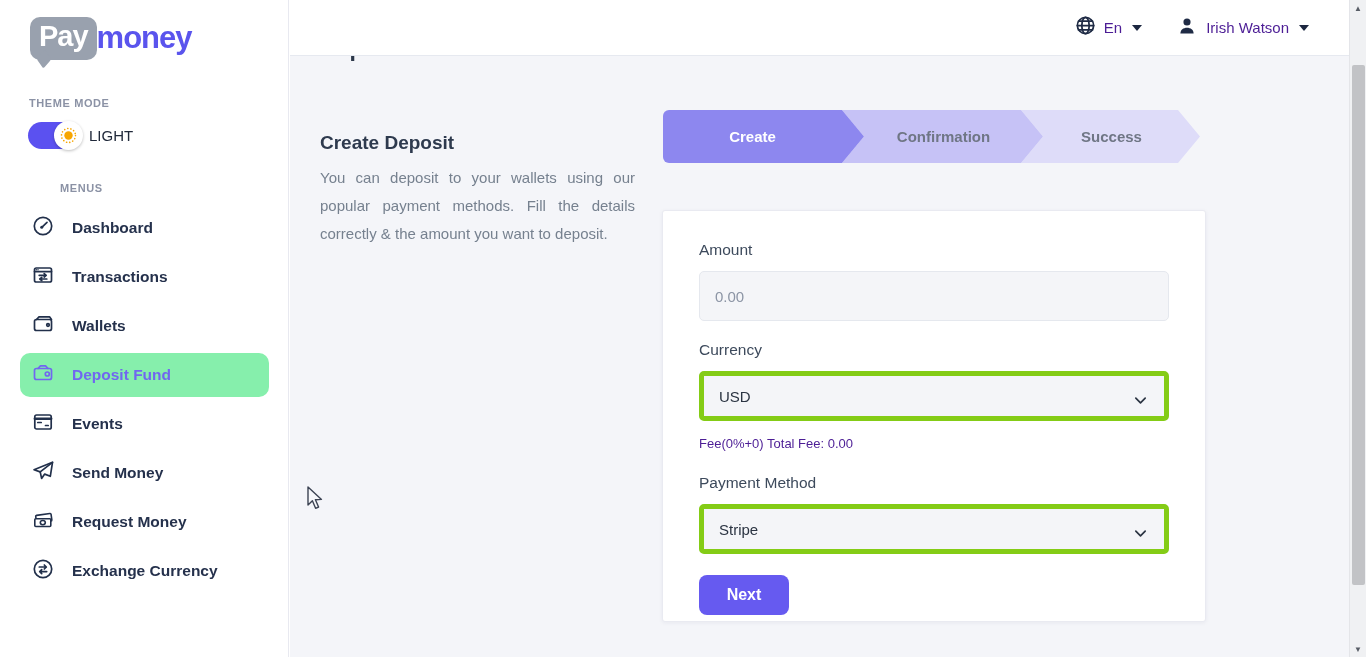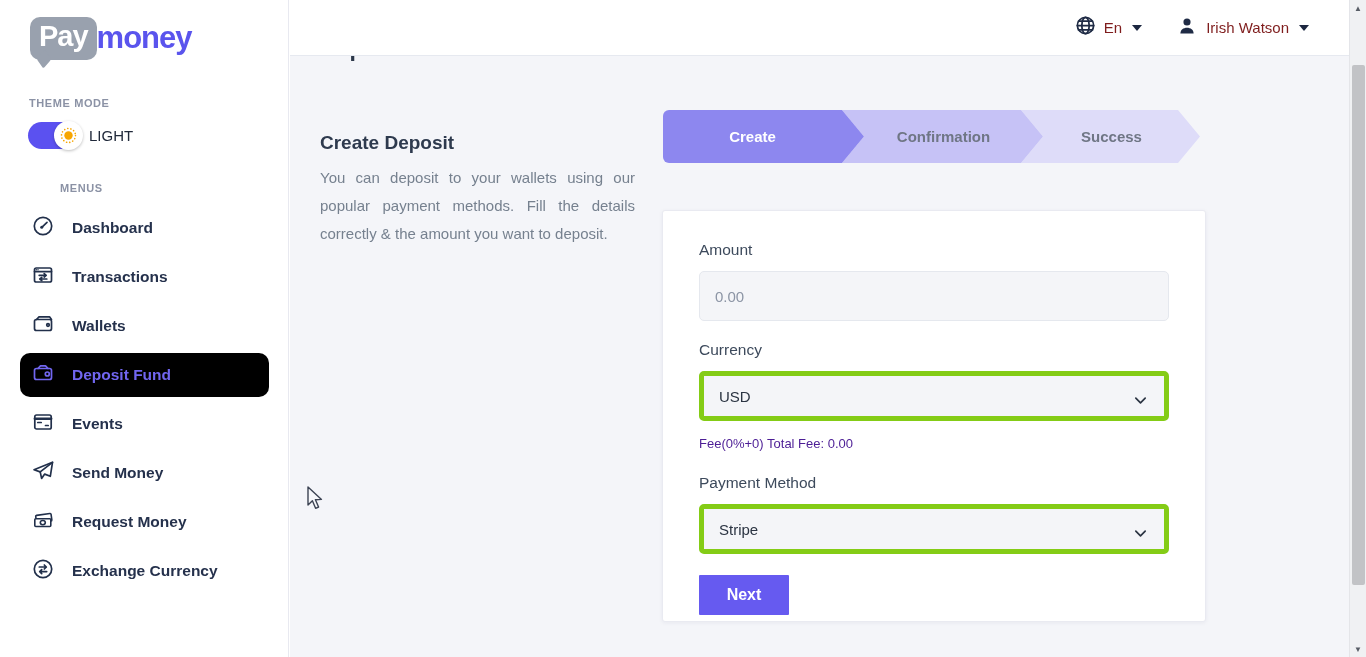--- a/index.html
+++ b/index.html
@@ -18,27 +18,27 @@
   .menus-label { top:182px;padding-left:31px; }
   .toggle-row { position:absolute; left:28px; top:122px; display:flex; align-items:center; }
   .toggle { position:relative; width:54px; height:27px; background:#5b51f0; border-radius:14px; cursor:pointer; }
   .toggle-knob { position:absolute; right:-1px; top:-1px; width:29px; height:29px; background:#ffffff; border-radius:50%; box-shadow:0 1px 3px rgba(0,0,0,.25); display:flex; align-items:center; justify-content:center; }
   .toggle-text { margin-left:7px; font-size:15px; color:#20293a; }
 
   .menu { position:absolute; left:0; top:201px; width:289px; }
   .menu-item { display:flex; align-items:center; gap:17px; height:44px; margin:5px 20px; padding:0 11px; border-radius:10px; cursor:pointer; }
   .menu-item .mi-label { font-size:15.5px; font-weight:600; color:#25314c; }
   .menu-item svg { flex:0 0 auto; }
-  .menu-item.active { background:#000000; }
+  .menu-item.active { background:#86efac; }
   .menu-item.active .mi-label { color:#7166f0; }
 
   
   .header { position:absolute; left:290px; top:0; width:1059px; height:56px; background:#ffffff; border-bottom:1px solid #e6e9f0; display:flex; align-items:center; justify-content:flex-end; padding-right:40px; gap:34px; z-index:4; }
   .hdr-group { display:flex; align-items:center; gap:8px; cursor:pointer; }
-  .hdr-text { font-size:15px; color:#7f1d1d; }
+  .hdr-text { font-size:15px; color:#4c1d95; }
   .caret { width:0; height:0; border-left:5px solid transparent; border-right:5px solid transparent; border-top:6px solid #1c2740; margin-left:2px; }
 
   
   .content { position:absolute; left:290px; top:56px; width:1059px; height:601px; background:#f4f5f9; overflow:hidden; z-index:3; }
   .clipped-title { position:absolute; left:30px; top:-20px; font-size:23px; line-height:25px; font-weight:700; color:#2c3749; }
   .section-title { position:absolute; left:30px; top:76px; font-size:19px; font-weight:700; color:#2e3a4e; }
   .section-desc { position:absolute; left:30px; top:108px; width:315px; font-size:15px; line-height:28px; color:#76818f; text-align:justify; }
 
   
   .stepper { position:absolute; left:373px; top:54px; width:537px; height:53px; }
@@ -52,21 +52,21 @@
 
   
   .card { position:absolute; left:372px; top:154px; width:544px; height:412px; background:#ffffff; border:1px solid #e9eaf1; border-radius:3px; box-shadow:0 1px 4px rgba(40,40,90,.06); padding:30px 36px; }
   .f-label { font-size:15.5px; color:#3d4a5c; margin-bottom:12px; }
   .f-input { width:100%; height:50px; background:#f4f5f8; border:1px solid #e5e8ee; border-radius:5px; padding:0 15px; font-size:15px; font-family:inherit; color:#333; outline:none; }
   .f-input::placeholder { color:#8c95a5; opacity:1; }
   .f-select { position:relative; width:100%; height:50px; background:#f4f5f8; border:5px solid #84cc16; border-radius:5px; display:flex; align-items:center; padding:0 15px; font-size:15px; color:#2b3442; cursor:pointer; }
   .f-select .chev { position:absolute; right:16px; top:17px; }
   .fee-note { font-size:13px; color:#4c1d95; margin-top:15px; }
   .mt20 { margin-top:20px; } .mt16 { margin-top:23px; }
-  .next-btn { margin-top:21px; width:90px; height:40px; background:#665af0; color:#fff; font-size:16px; font-weight:700; border:none; border-radius:1px; cursor:pointer; font-family:inherit; }
+  .next-btn { margin-top:21px; width:90px; height:40px; background:#665af0; color:#fff; font-size:16px; font-weight:700; border:none; border-radius:8px; cursor:pointer; font-family:inherit; }
 
   
   .cursor { position:absolute; left:16px; top:430px; z-index:9; }
 
   
   .scrollbar { position:absolute; right:0; top:0; width:17px; height:657px; background:#f0f1f3; border-left:1px solid #e4e5e9; z-index:10; display:flex; flex-direction:column; align-items:center; }
   .sb-arrow { height:16px; width:17px; font-size:8px; color:#585d66; display:flex; align-items:center; justify-content:center; cursor:pointer; }
   .sb-arrow.down { position:absolute; bottom:0; }
   .sb-thumb { position:absolute; top:65px; left:2px; width:13px; height:520px; background:#c2c3c6; border-radius:2px; cursor:pointer; }
 </style>

